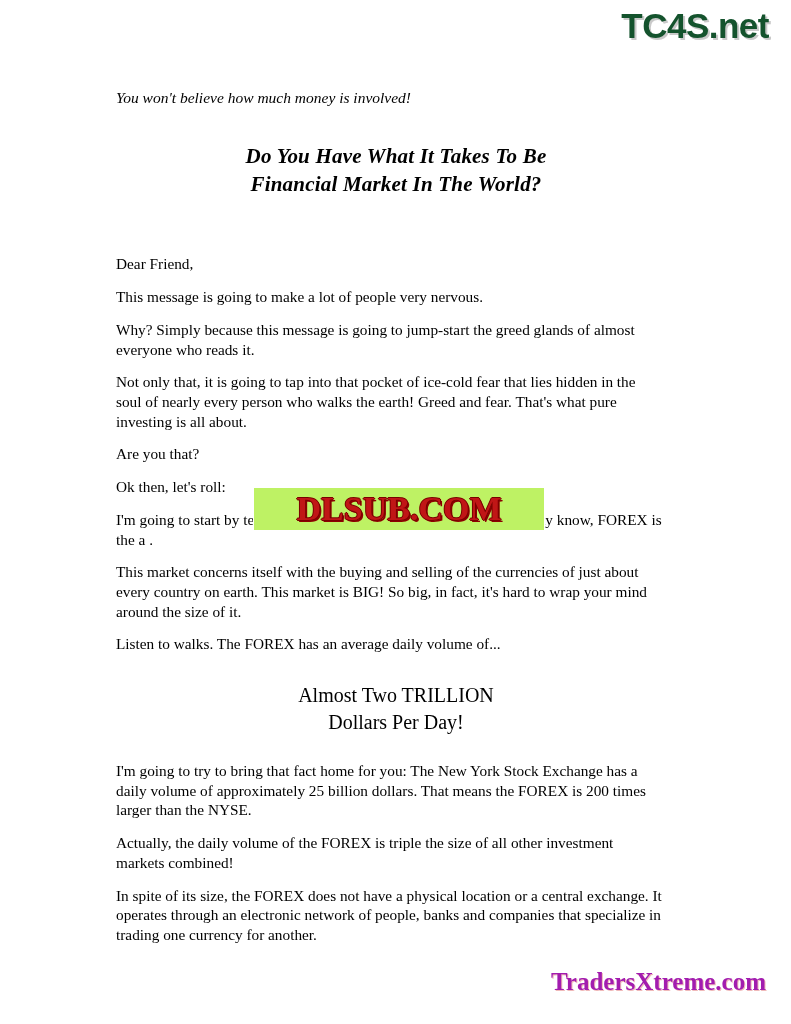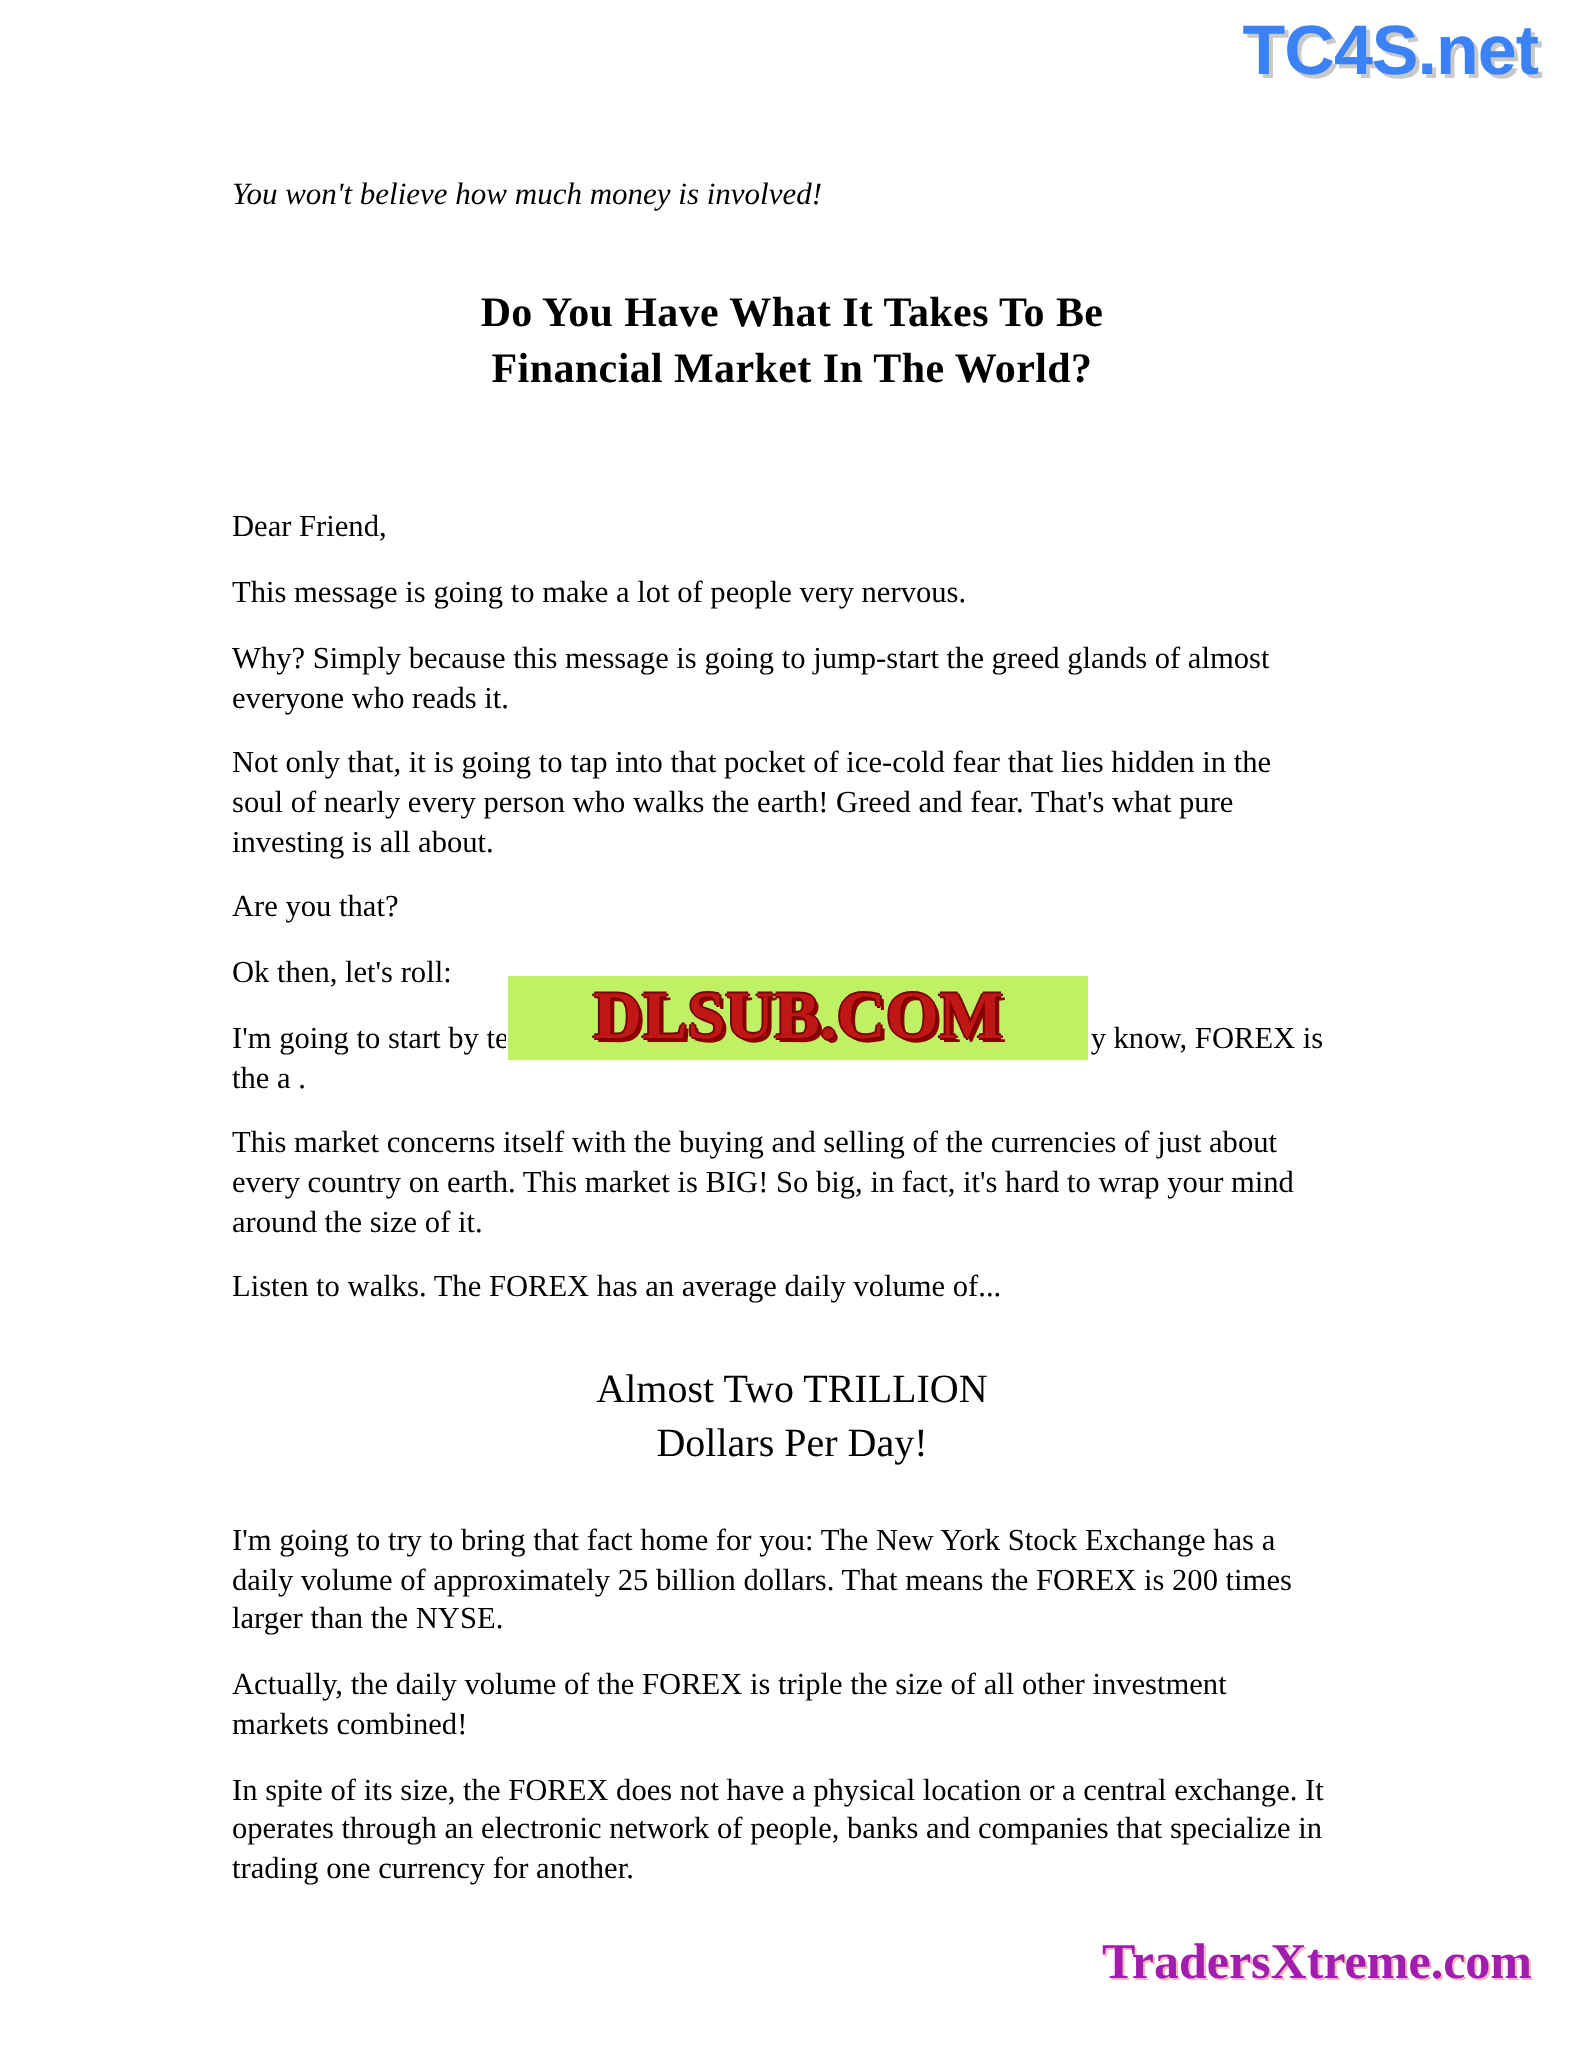--- a/index.html
+++ b/index.html
@@ -26,21 +26,21 @@
 
   
   .brand-top {
     position: absolute;
     right: 22px;
     top: 6px;
     font-family: "Liberation Sans", sans-serif;
     font-weight: bold;
     font-size: 35px;
     letter-spacing: -0.5px;
-    color: #3b82f6;
+    color: #14532d;
     text-shadow: 2px 2px 0 #c9c9c9;
     white-space: nowrap;
   }
 
   
   .brand-bottom {
     position: absolute;
     right: 25px;
     bottom: 28px;
     font-family: "Liberation Serif", serif;
@@ -67,21 +67,21 @@
   }
 
   .headline {
     text-align: center;
     font-weight: bold;
     font-size: 21px;
     line-height: 1.32;
     margin: 0 0 56px 0;
     letter-spacing: 0.2px;
   }
-  .headline .hl-line { display: block; }
+  .headline .hl-line { display: block; font-style: italic; }
 
   p.body-text {
     font-size: 15.3px;
     line-height: 1.29;
     margin: 0 12px 13px 0;
     text-align: left;
   }
 
   .subhead {
     text-align: center;

